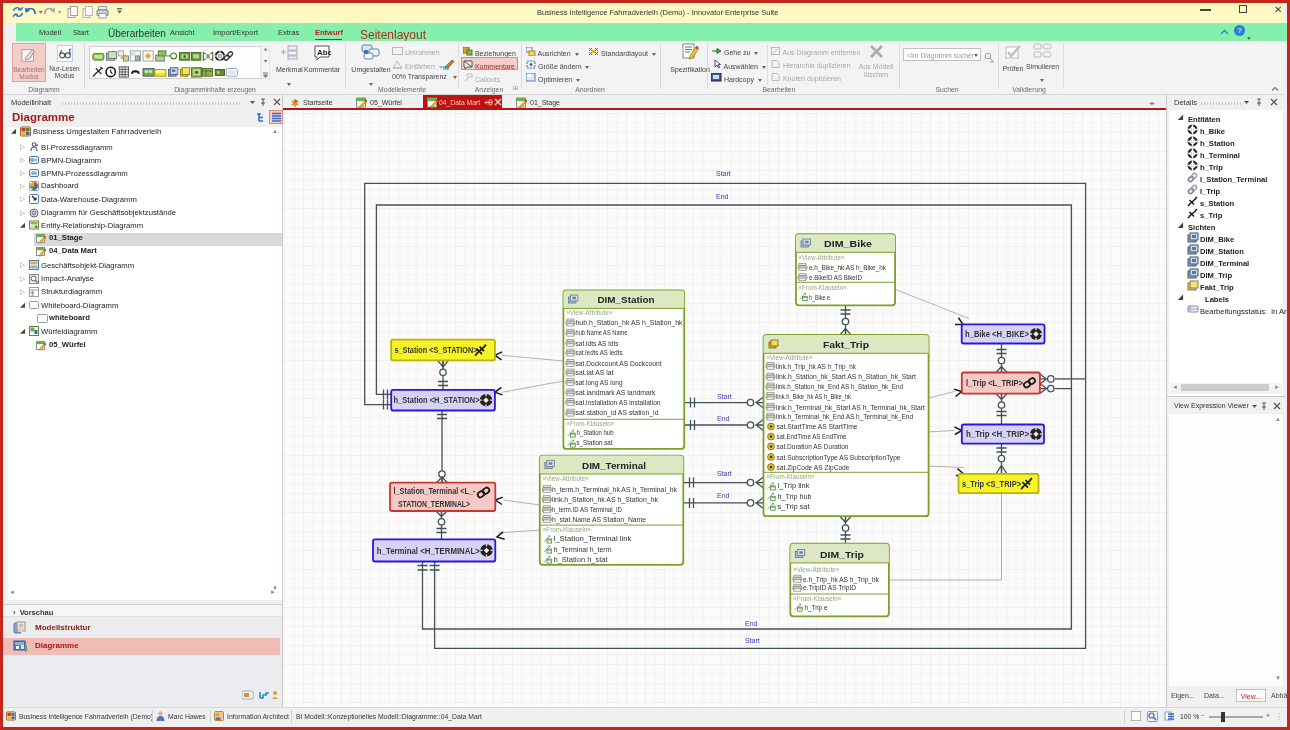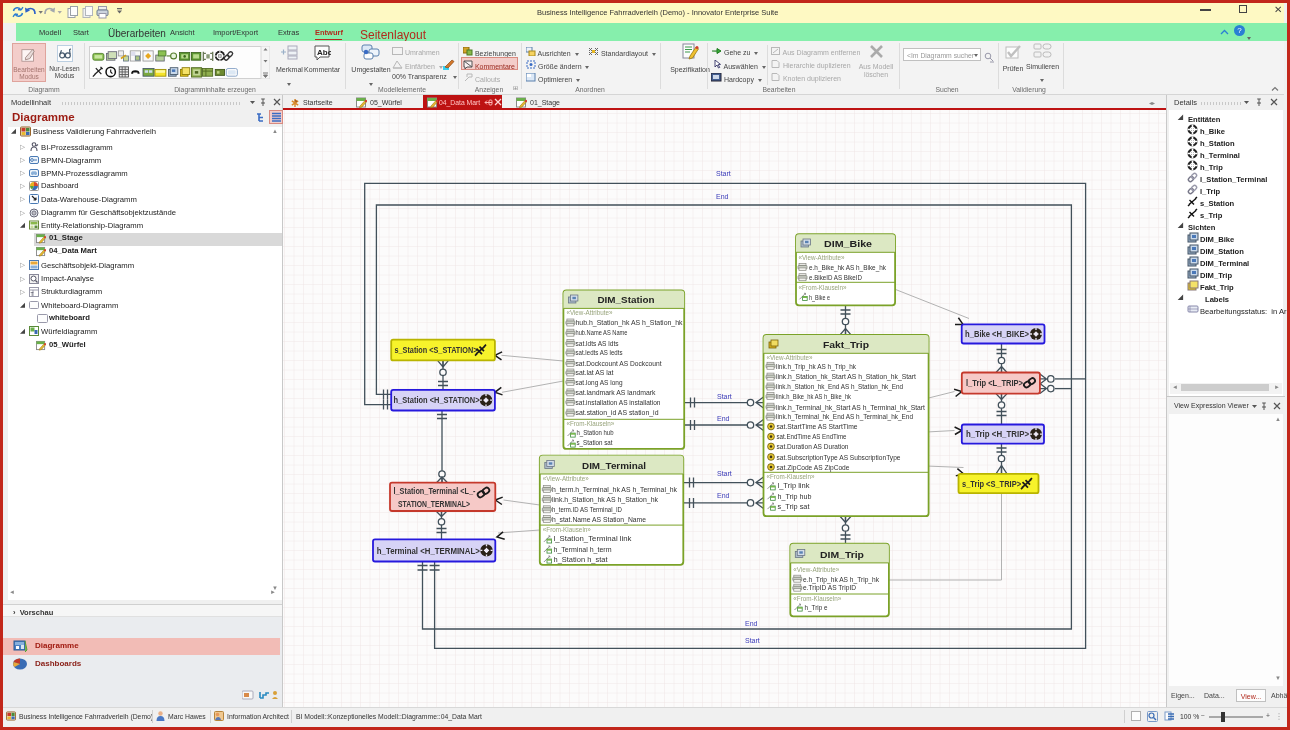--- a/index.html
+++ b/index.html
@@ -382,21 +382,21 @@
   <div id="ltree" style="position:absolute;left:0;top:0;font-size:7.7px;color:#222;white-space:nowrap">
     <div class="abs" style="left:34px;top:138px;width:248px;height:13px;background:#d9d9d9"></div>
     <div class="abs" style="left:11px;top:32px;font-size:6.5px;color:#444">◢</div>
     <svg class="abs" style="left:20px;top:31px" width="11" height="11" viewBox="0 0 11 11">
           <rect x="0.5" y="1" width="10" height="9" rx="1" fill="#e8e2d8" stroke="#98642a"></rect>
           <rect x="1.5" y="2" width="4" height="3.5" fill="#c83a2a"></rect>
           <rect x="6" y="2" width="3.5" height="3.5" fill="#4a8a3a"></rect>
           <rect x="1.5" y="6" width="4" height="3" fill="#e8b830"></rect>
           <rect x="6" y="6" width="3.5" height="3" fill="#3a6ab4"></rect>
         </svg>
-    <div class="abs" style="left:33px;top:31.5px">Business Validierung Fahrradverleih</div>
+    <div class="abs" style="left:33px;top:31.5px">Business Umgestalten Fahrradverleih</div>
     <div class="abs" style="left:20px;top:48px;font-size:6.5px;color:#888">▷</div>
     <svg class="abs" style="left:29px;top:47px" width="10" height="10" viewBox="0 0 10 10">
           <circle cx="5" cy="2.5" r="1.8" fill="none" stroke="#556" stroke-width="1.1"></circle>
           <path d="M2 9 q0 -4 3 -4 q3 0 3 4 M7 4 l2 -1.5" fill="none" stroke="#556" stroke-width="1.1"></path>
         </svg>
     <div class="abs" style="left:41px;top:47.5px">BI-Prozessdiagramm</div>
     <div class="abs" style="left:20px;top:61px;font-size:6.5px;color:#888">▷</div>
     <svg class="abs" style="left:29px;top:60px" width="10" height="10" viewBox="0 0 10 10">
           <rect x="0.5" y="1.5" width="9" height="7" rx="1.5" fill="#eef4fa" stroke="#4a7ab4"></rect>
           <circle cx="3" cy="5" r="1.4" fill="none" stroke="#4a7ab4"></circle>
@@ -497,37 +497,38 @@
           <circle cx="10" cy="4" r="1.2" fill="#d04030"></circle>
         </svg>
     <div class="abs" style="left:49px;top:244.5px;font-weight:bold">05_Würfel</div>
   </div>
 
   <div class="abs" style="left:0px;top:509px;width:282px;height:13px;background:#f6f6f6;border-top:1px solid #d0d0d0;border-bottom:1px solid #e0e0e0">
         <span style="position:absolute;left:13px;top:3px;font-size:7.5px;color:#333;font-weight:bold">›&nbsp; Vorschau</span>
       </div>
 
   <div class="abs" style="left:0;top:522px;width:282px;height:90px;background:#eaecef">
+    <div class="abs" style="left:11px;top:3px;width:262px;height:17px">
+      <svg class="abs" style="left:2px;top:1px" width="14" height="14" viewBox="0 0 14 14">
+            <rect x="1" y="2" width="7" height="10" rx="1" fill="#8aa8cc" stroke="#5a7a9c"></rect>
+            <rect x="4" y="1" width="8" height="9" fill="#e8e4da" stroke="#9a9488"></rect>
+            <rect x="6" y="3" width="4" height="3" fill="#c8c2b4"></rect>
+            <rect x="5" y="7" width="5" height="4" fill="#d8d2c6"></rect>
+          </svg>
+      <span class="abs" style="left:24px;top:3px;font-size:8px;font-weight:bold;color:#8b221a">Modellstruktur</span>
+    </div>
     <div class="abs" style="left:2px;top:21px;width:278px;height:17px;background:#f2bcb6">
       <svg class="abs" style="left:11px;top:1px" width="15" height="14" viewBox="0 0 15 14">
             <rect x="1" y="2" width="11" height="9" fill="#4a80c4" stroke="#2a5a94"></rect>
             <rect x="2" y="3" width="9" height="3" fill="#88b0dc"></rect>
             <rect x="3" y="7" width="3" height="3" fill="#fff"></rect>
             <rect x="8" y="6" width="3" height="4" fill="#d8e4f0"></rect>
             <path d="M12 2 l2 9 -2 2" stroke="#5a9a3a" fill="#7ab84a"></path>
           </svg>
       <span class="abs" style="left:33px;top:3px;font-size:8px;font-weight:bold;color:#a01a10">Diagramme</span>
-    </div>
-    <div class="abs" style="left:11px;top:39px;width:262px;height:17px">
-      <svg class="abs" style="left:1px;top:1px" width="16" height="14" viewBox="0 0 16 14">
-            <ellipse cx="8" cy="7" rx="7" ry="5.5" fill="#3a6cb4"></ellipse>
-            <path d="M8 7 L8 1.5 A7 5.5 0 0 0 1.5 5 z" fill="#c23a28"></path>
-            <path d="M8 7 L1.5 5 A7 5.5 0 0 0 2.5 10 z" fill="#e8a838"></path>
-          </svg>
-      <span class="abs" style="left:24px;top:3px;font-size:8px;font-weight:bold;color:#8b221a">Dashboards</span>
     </div>
     <svg class="abs" style="left:242px;top:73px" width="38" height="10" viewBox="0 0 38 10">
           <rect x="0" y="1" width="11" height="8" rx="1" fill="#f8f8f8" stroke="#aab"></rect>
           <rect x="2" y="3" width="5" height="4" fill="#d88a4a"></rect>
           <path d="M18 8 h3 v-3 h3 v-2 h3 M18 8 v-6" stroke="#2a8ac0" stroke-width="1.6" fill="none"></path>
           <circle cx="33" cy="3" r="2" fill="#d8a038"></circle>
           <path d="M30 9 q3 -4 6 0 z" fill="#d8a038"></path>
         </svg>
   </div>
 </div>

